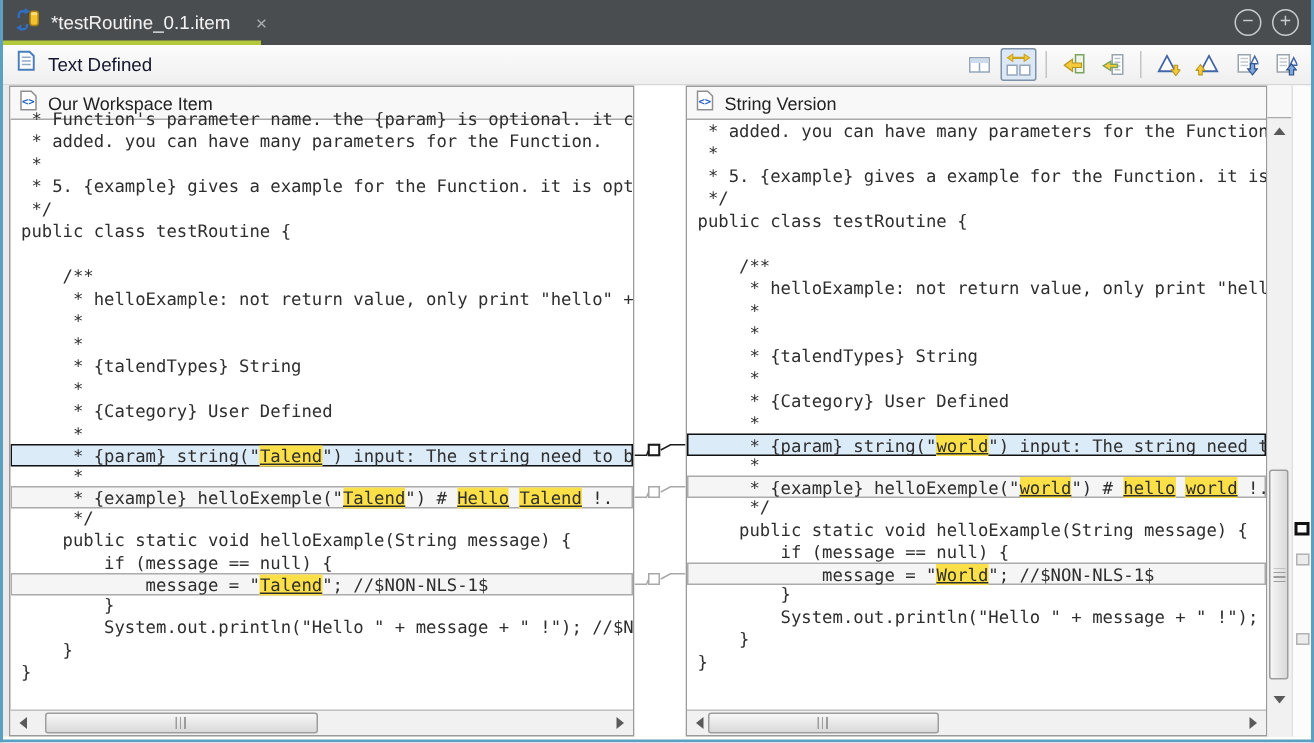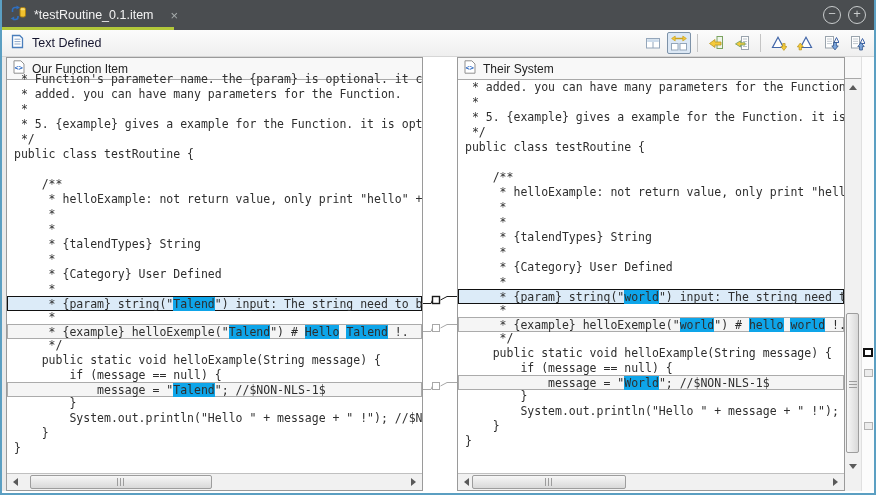--- a/index.html
+++ b/index.html
@@ -35,21 +35,21 @@
   .pane.left{width:417px;}
   .pane.right{width:388px;}
   .pane-header{height:22px;background:#f8f8f8;border-bottom:1px solid #a9a9a9;
     display:flex;align-items:center;gap:7px;padding:0 6px;}
   .pane-header span{font-size:12px;color:#222222;white-space:nowrap;}
   .code{flex:1;overflow:hidden;padding-left:7px;
     font-family:"DejaVu Sans Mono", monospace;font-size:11.5px;line-height:15px;color:#2e2e2e;}
   #left-code{margin-top:-8px;}
   .code-line{height:15px;white-space:pre;}
   .code-line span{white-space:pre;}
-  .hl{background:#0ea5e9;}
+  .hl{background:#fde047;text-decoration:underline;}
   .code-line.diff{margin-left:-7px;padding-left:6px;margin-top:-1px;margin-bottom:-1px;
     border:1px solid #ababab;background:#f5f5f5;position:relative;}
   .code-line.diff.selected{border-color:#111111;background:#dcebf8;}
 
   
   .gutter{width:34px;background:#ffffff;position:relative;}
   .gutter svg{position:absolute;top:0;left:0;}
 
   
   .hscroll{height:17px;border-top:1px solid #c0c0c0;background:#f1f1f1;position:relative;display:flex;}
@@ -179,21 +179,21 @@
   <div class="body">
 
     <div class="pane left">
       <div class="pane-header">
         <span>
           <svg width="12" height="14" viewBox="0 0 12 14">
             <path d="M1 0.8 h6.8 l3.2 3.2 v9.2 H1 z" fill="#ffffff" stroke="#8f8f8f"></path>
             <text x="1.6" y="9.8" font-size="7" font-weight="bold" fill="#1f5fbf" font-family="DejaVu Sans Mono, monospace">&lt;&gt;</text>
           </svg>
         </span>
-        <span>Our Function Item</span>
+        <span>Our Workspace Item</span>
       </div>
       <div class="code" id="left-code">
           <div class="code-line"><span> * Function's parameter name. the {param} is optional. it can</span></div>
           <div class="code-line"><span> * added. you can have many parameters for the Function.</span></div>
           <div class="code-line"><span> *</span></div>
           <div class="code-line"><span> * 5. {example} gives a example for the Function. it is optional.</span></div>
           <div class="code-line"><span> */</span></div>
           <div class="code-line"><span>public class testRoutine {</span></div>
           <div class="code-line"><span></span></div>
           <div class="code-line"><span>    /**</span></div>
@@ -244,21 +244,21 @@
     </div>
 
     <div class="pane right">
       <div class="pane-header">
         <span>
           <svg width="12" height="14" viewBox="0 0 12 14">
             <path d="M1 0.8 h6.8 l3.2 3.2 v9.2 H1 z" fill="#ffffff" stroke="#8f8f8f"></path>
             <text x="1.6" y="9.8" font-size="7" font-weight="bold" fill="#1f5fbf" font-family="DejaVu Sans Mono, monospace">&lt;&gt;</text>
           </svg>
         </span>
-        <span>Their System</span>
+        <span>String Version</span>
       </div>
       <div class="code" id="right-code">
           <div class="code-line"><span> * added. you can have many parameters for the Function.</span></div>
           <div class="code-line"><span> *</span></div>
           <div class="code-line"><span> * 5. {example} gives a example for the Function. it is optional.</span></div>
           <div class="code-line"><span> */</span></div>
           <div class="code-line"><span>public class testRoutine {</span></div>
           <div class="code-line"><span></span></div>
           <div class="code-line"><span>    /**</span></div>
           <div class="code-line"><span>     * helloExample: not return value, only print "hello" + message.</span></div>

